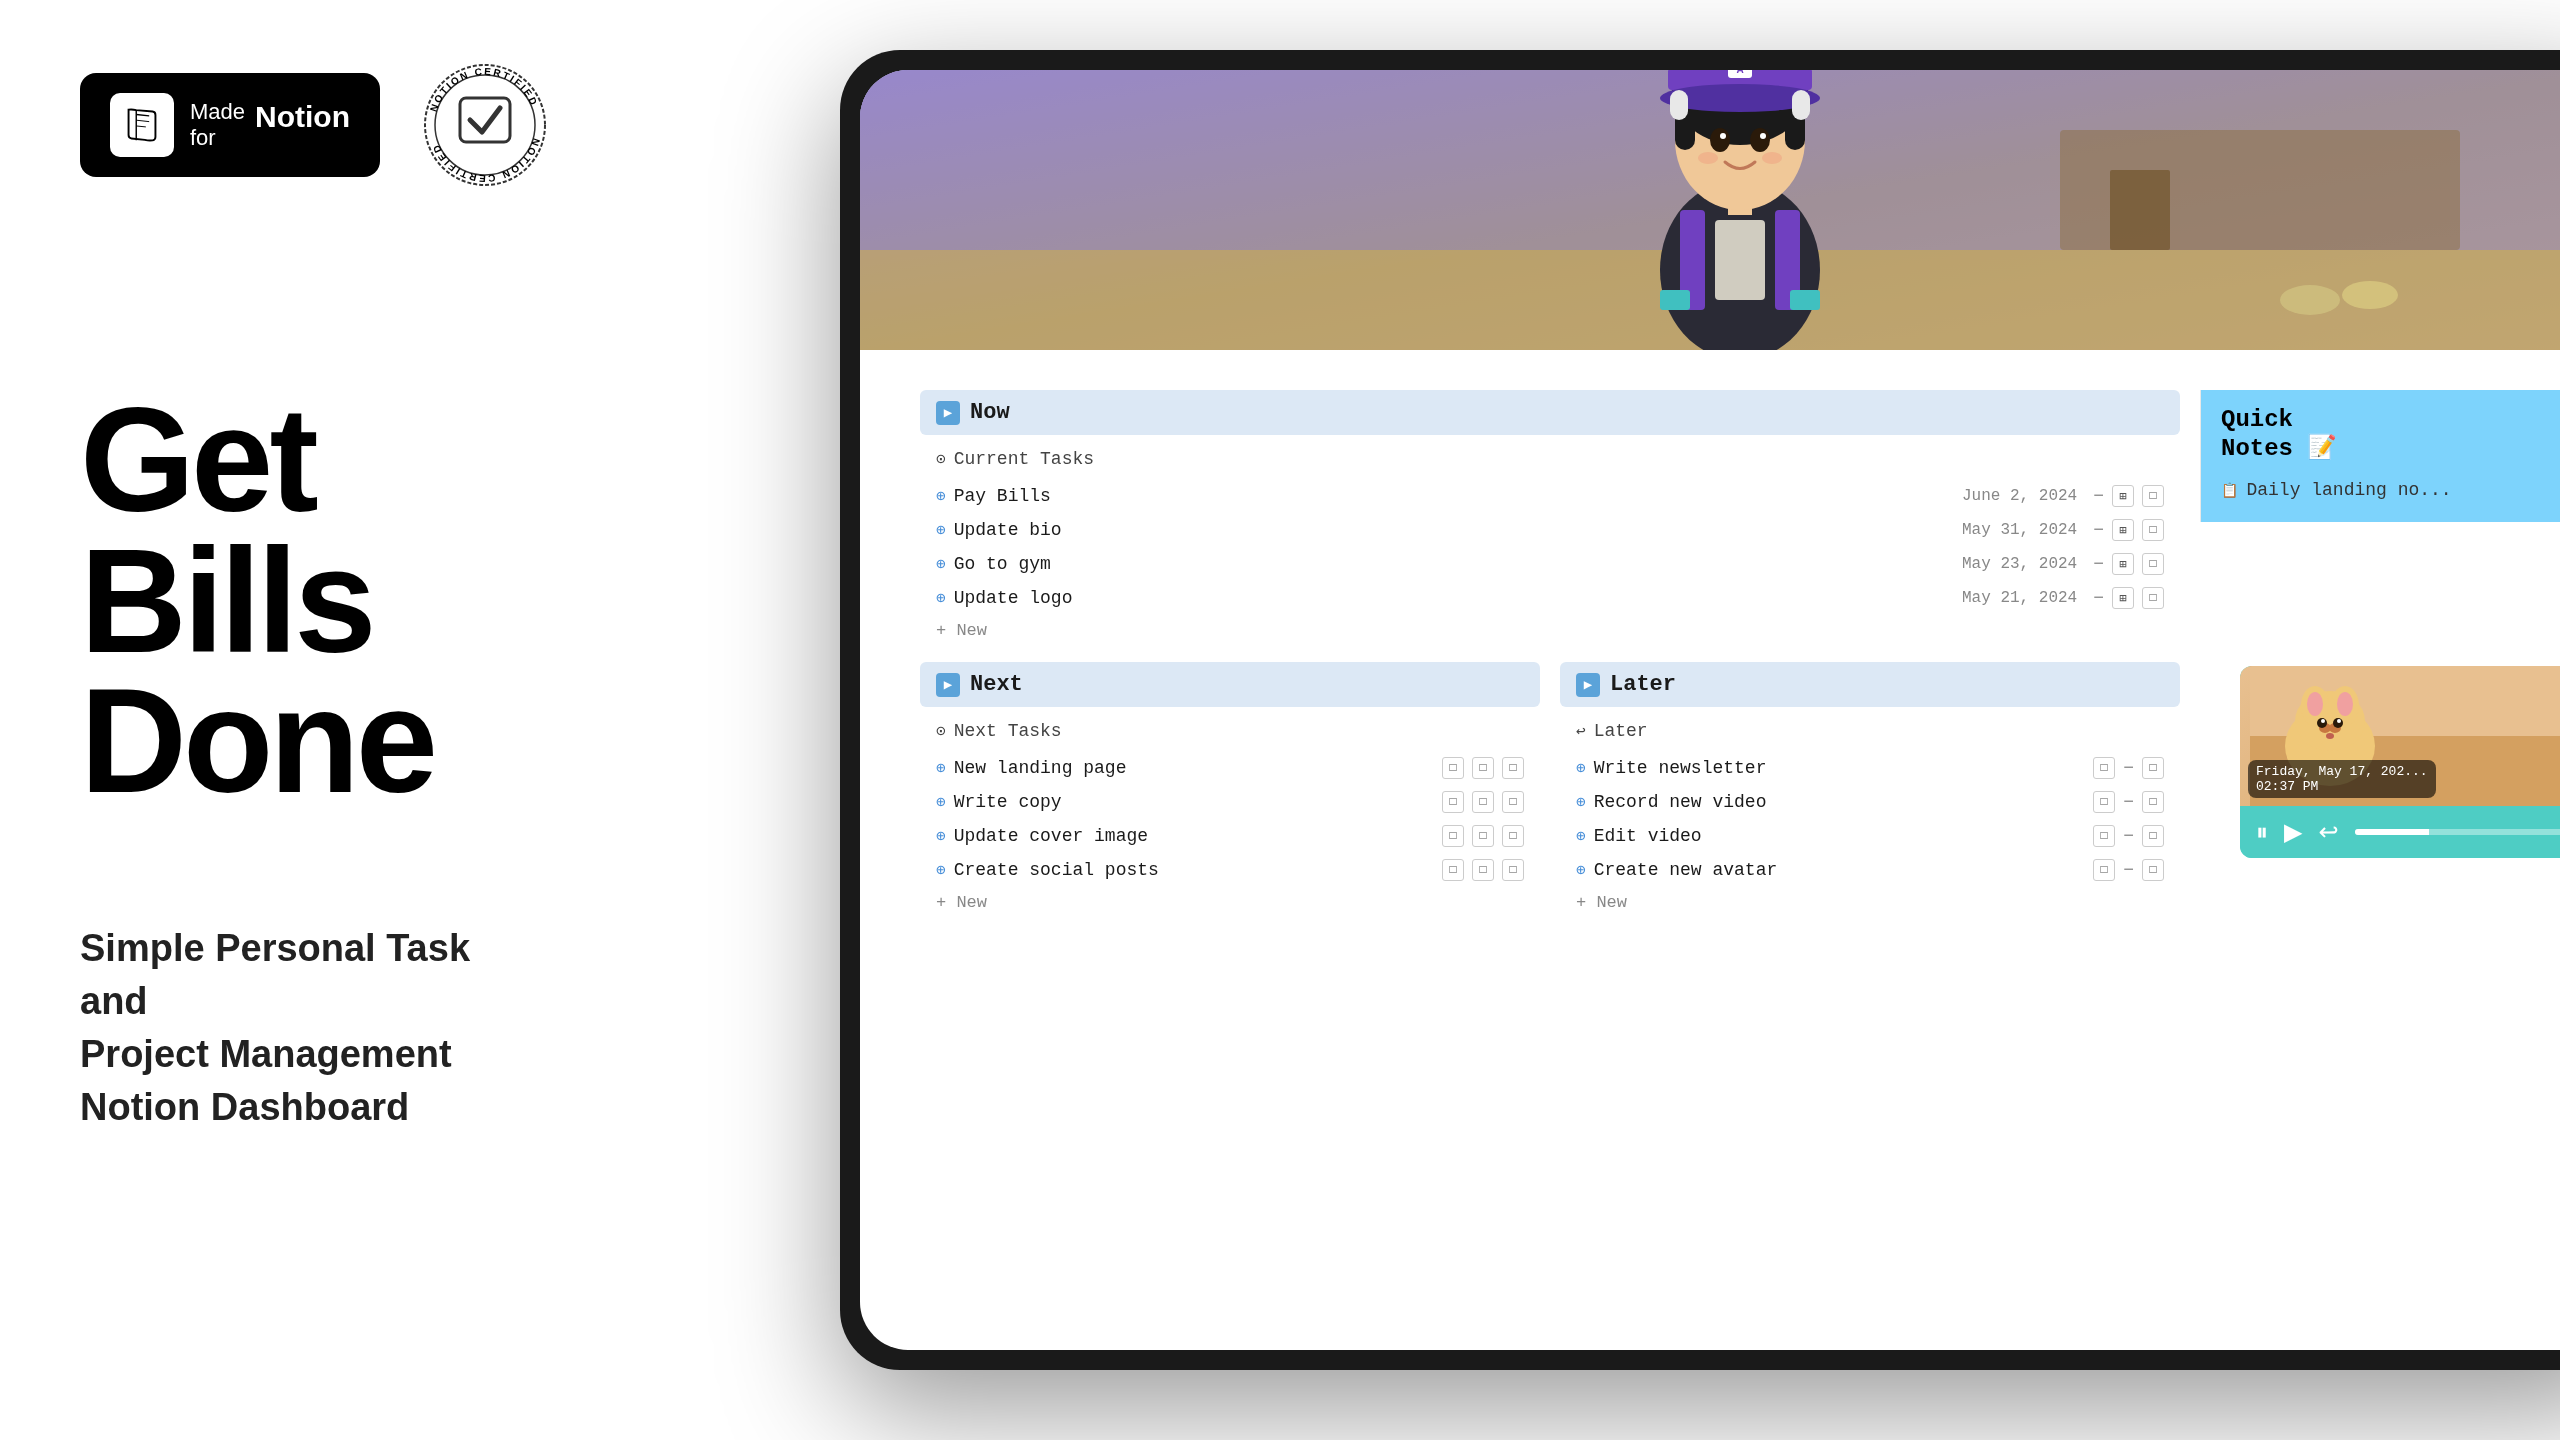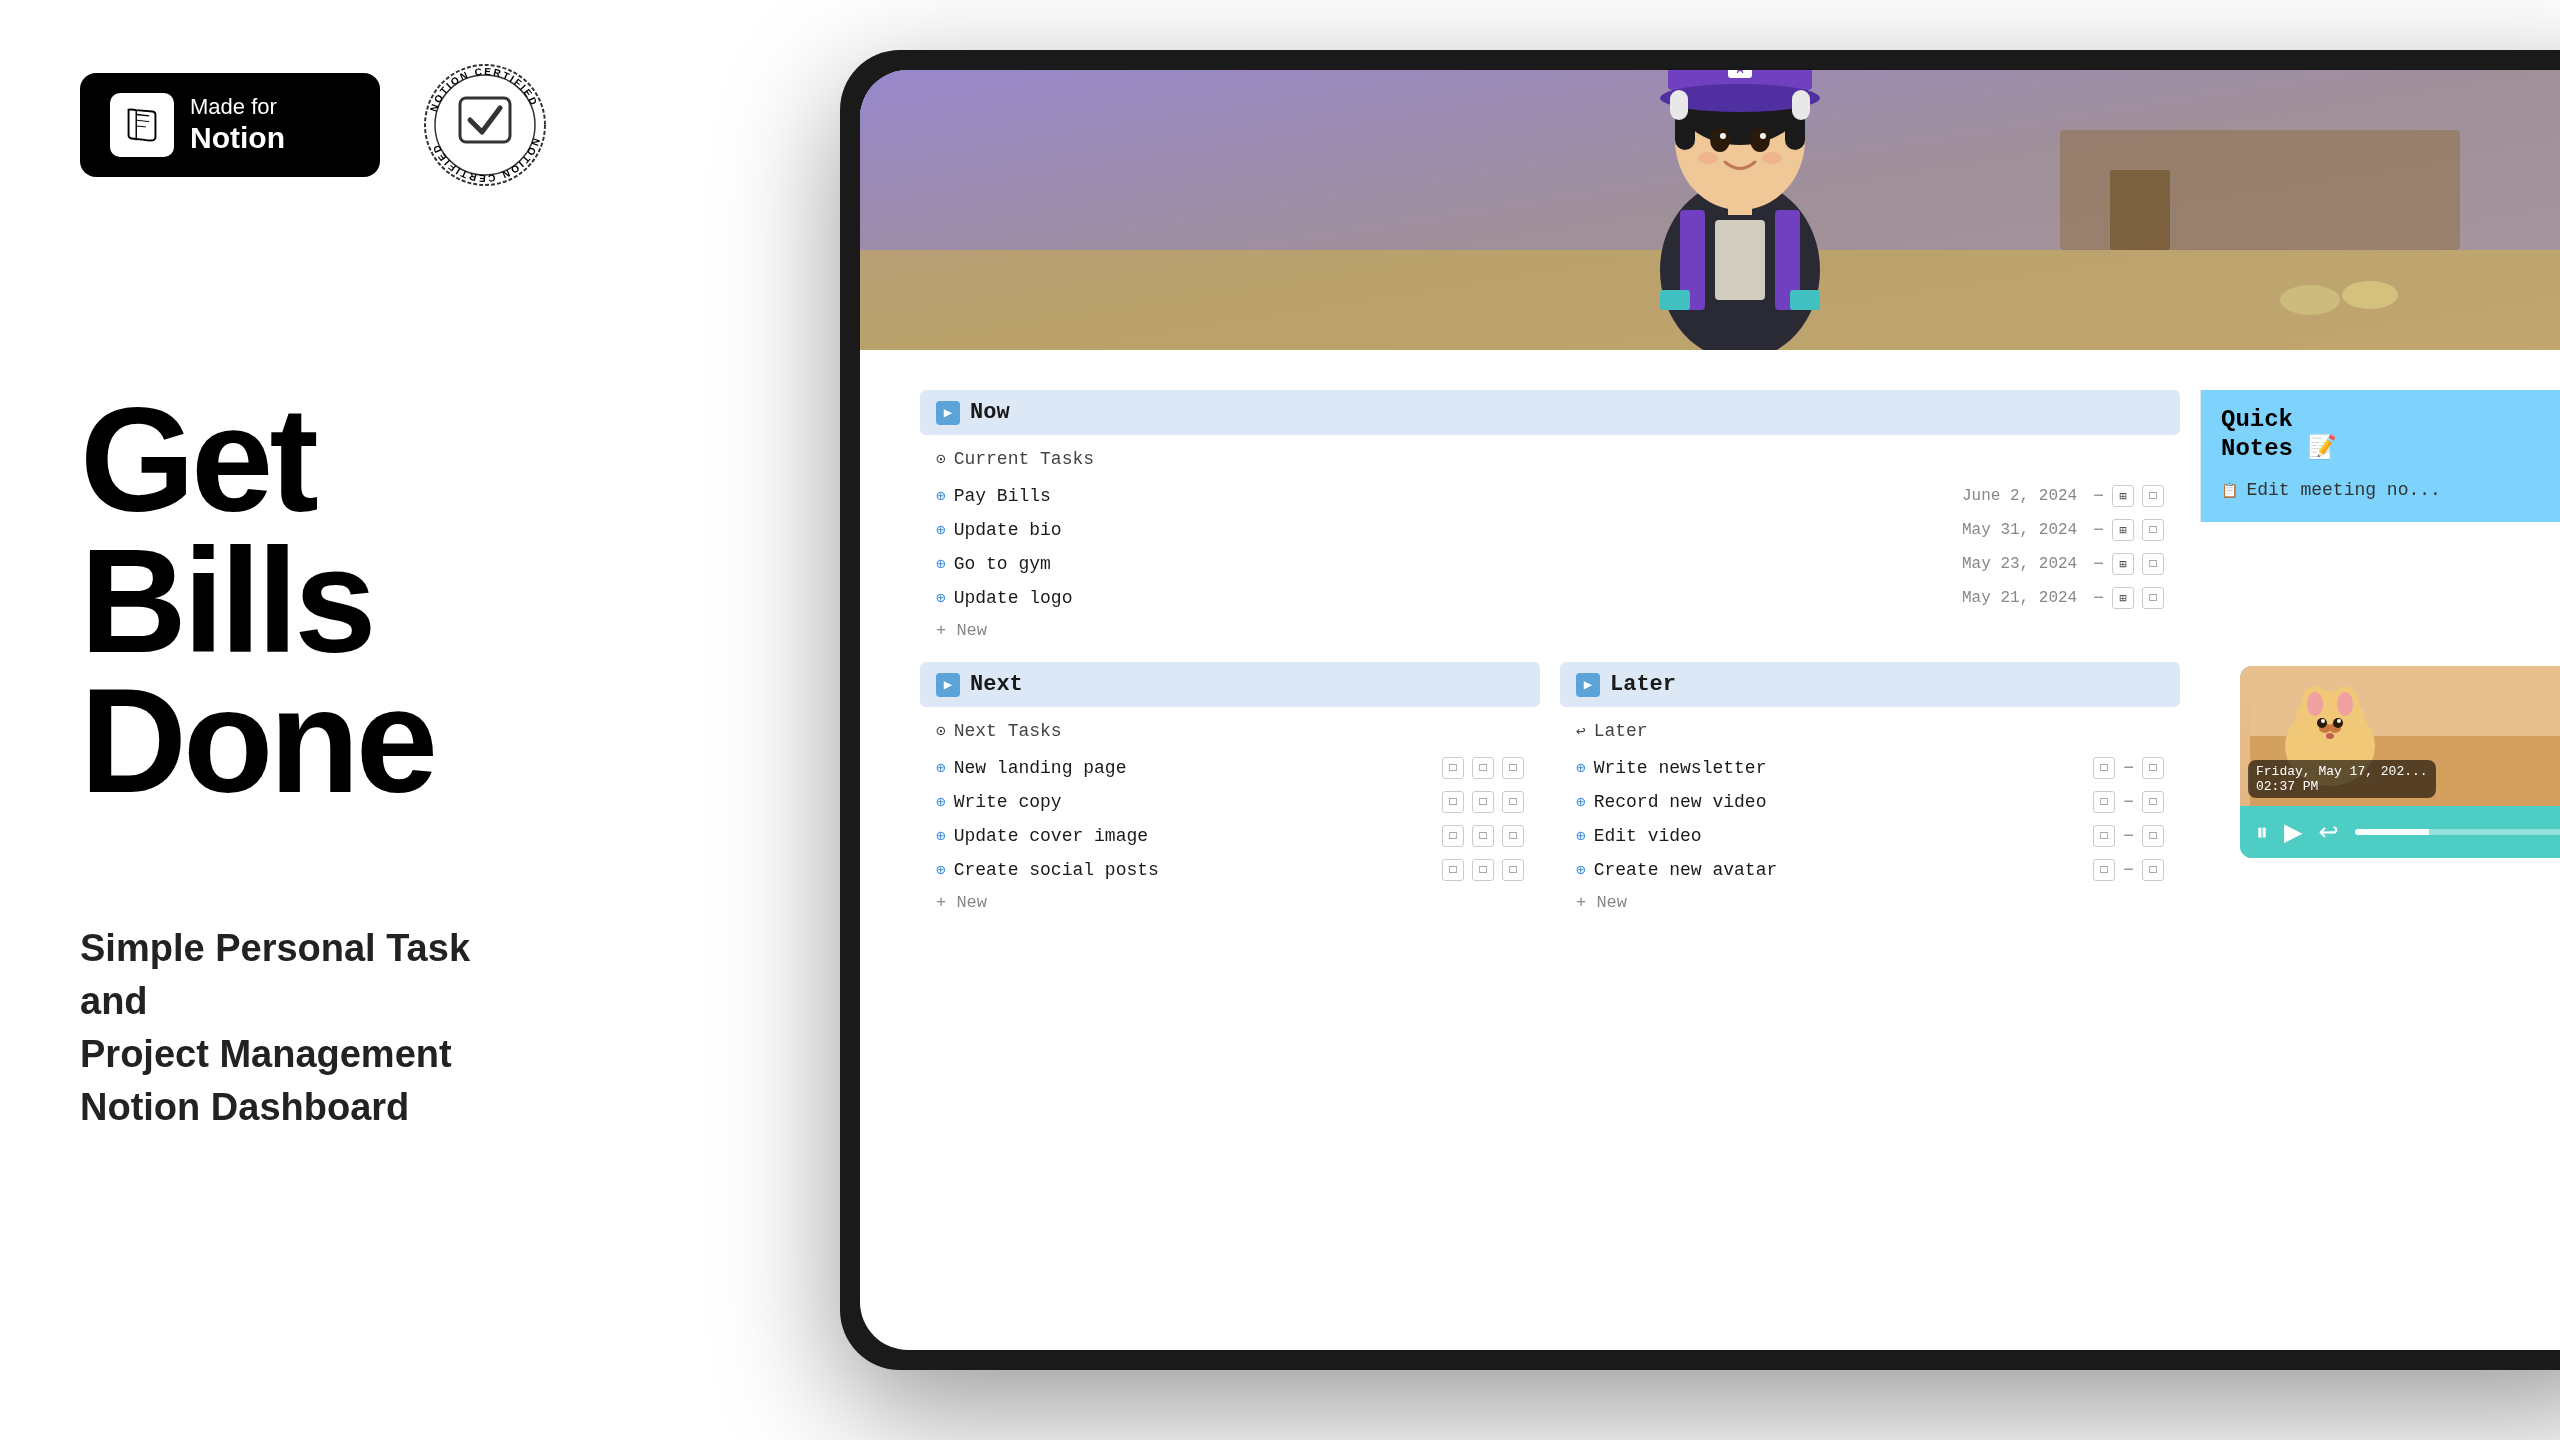--- a/index.html
+++ b/index.html
@@ -53,21 +53,20 @@
       flex-shrink: 0;
     }
 
     .notion-icon-box svg {
       width: 48px;
       height: 48px;
     }
 
     .badge-text {
       display: flex;
-      flex-direction: column;
       line-height: 1.2;
     }
 
     .badge-text .made-for {
       font-size: 22px;
       font-weight: 400;
       color: #ffffff;
     }
 
     .badge-text .notion-word {
@@ -638,21 +637,21 @@
         </div>
 
         <div style="width:360px; margin-left:20px; flex-shrink:0;">
 
           <div style="background:#7dd3fc; border-left:1px solid #e8e8e8; padding:16px 20px; margin-bottom:20px;">
             <div class="quick-notes-title">
               Quick<br>Notes 📝
             </div>
             <div class="quick-note-item">
               <span style="font-size:14px;">📋</span>
-              <span>Edit meeting no...</span>
+              <span>Daily landing no...</span>
             </div>
           </div>
 
           <div class="video-widget">
 
             <div class="video-thumb">
               
               <svg width="100%" height="140" viewBox="0 0 360 140">
                 <rect width="360" height="140" fill="#d4a060"></rect>
                 <rect width="360" height="70" fill="#e8c090"></rect>

